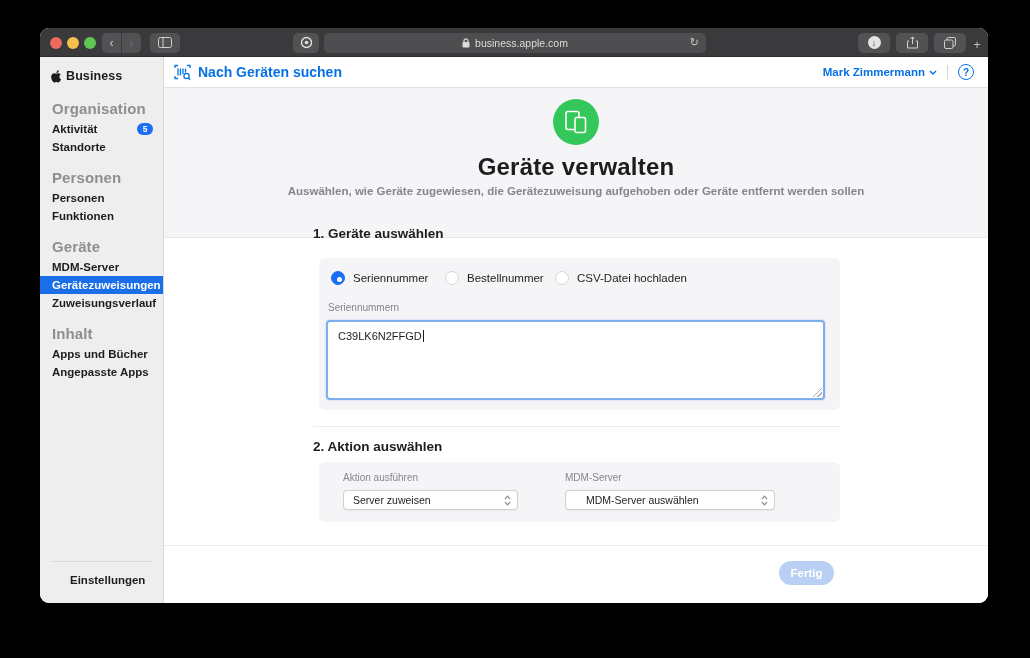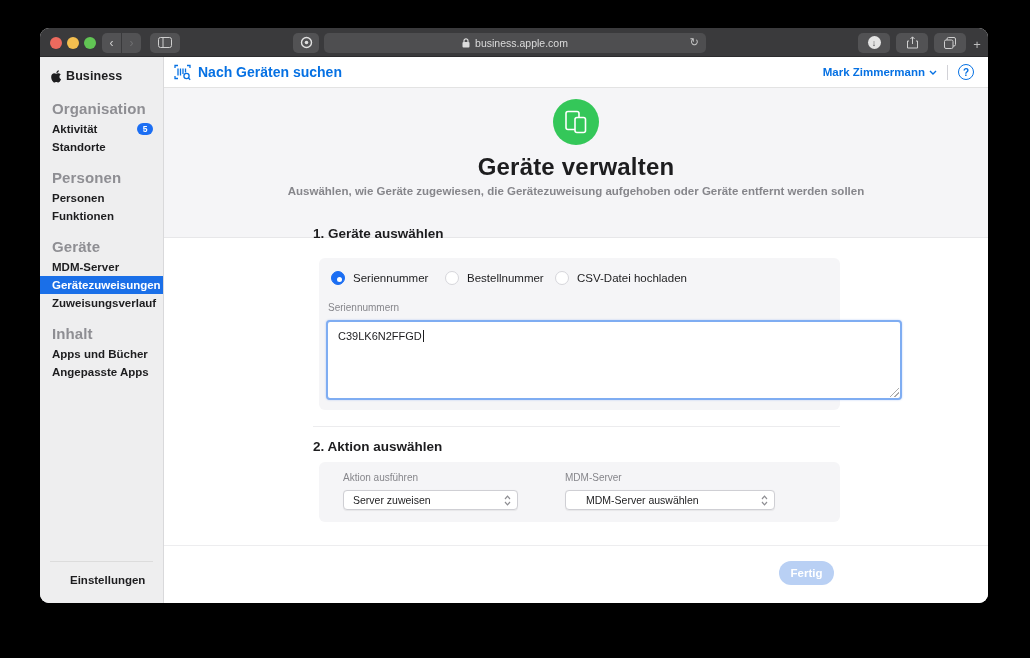--- a/index.html
+++ b/index.html
@@ -68,21 +68,21 @@
   .panel2 { top:405px; height:60px; }
 
   .radio-item { position:absolute; top:13px; display:flex; align-items:center; gap:8px; cursor:pointer; }
   .radio { width:14px; height:14px; border-radius:50%; background:#fff; border:1px solid #d6d6db; position:relative; flex:none; }
   .radio.on { background:#1b6ef3; border-color:#1b6ef3; }
   .radio.on:after { content:""; position:absolute; left:4.5px; top:4.5px; width:5px; height:5px; border-radius:50%; background:#fff; }
   .radio-label { font-size:11.5px; color:#1d1d1f; }
 
   .field-label { font-size:10px; color:#86868b; }
   .p1-label { position:absolute; left:9px; top:44px; }
-  .serials { position:absolute; left:7px; top:62px; width:576px; height:80px; background:#fff; border:2px solid #7fadf2; border-radius:4px; box-shadow:0 0 2px rgba(90,140,235,.45); padding:8px 10px; font-size:11px; color:#1d1d1f; cursor:text; }
+  .serials { position:absolute; left:7px; top:62px; width:499px; height:80px; background:#fff; border:2px solid #7fadf2; border-radius:4px; box-shadow:0 0 2px rgba(90,140,235,.45); padding:8px 10px; font-size:11px; color:#1d1d1f; cursor:text; }
   .caret { display:inline-block; width:1px; height:12px; background:#1d1d1f; vertical-align:-2px; margin-left:1px; }
   .resize-handle { position:absolute; right:1px; bottom:1px; width:9px; height:9px; background:
       linear-gradient(135deg, transparent 0 45%, #ababab 45% 55%, transparent 55% 70%, #ababab 70% 80%, transparent 80%); }
 
   .divider-h { position:absolute; left:149px; width:527px; border-top:1px solid #ececee; }
   .div1 { top:369px; }
   .div2 { left:0; right:0; width:auto; top:488px; border-top-color:#ededef; }
 
   .selcol { position:absolute; top:10px; }
   .selcol1 { left:24px; }

